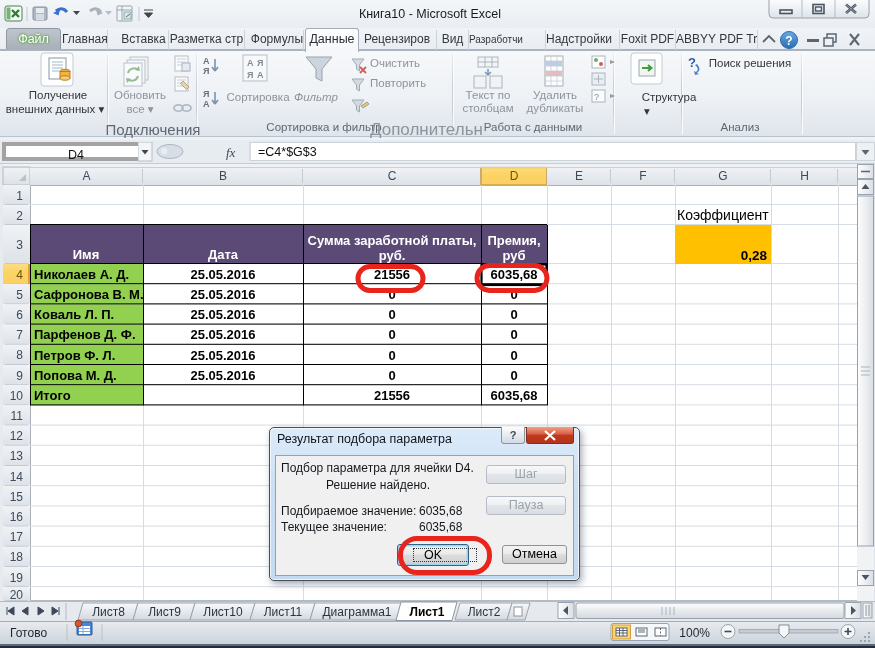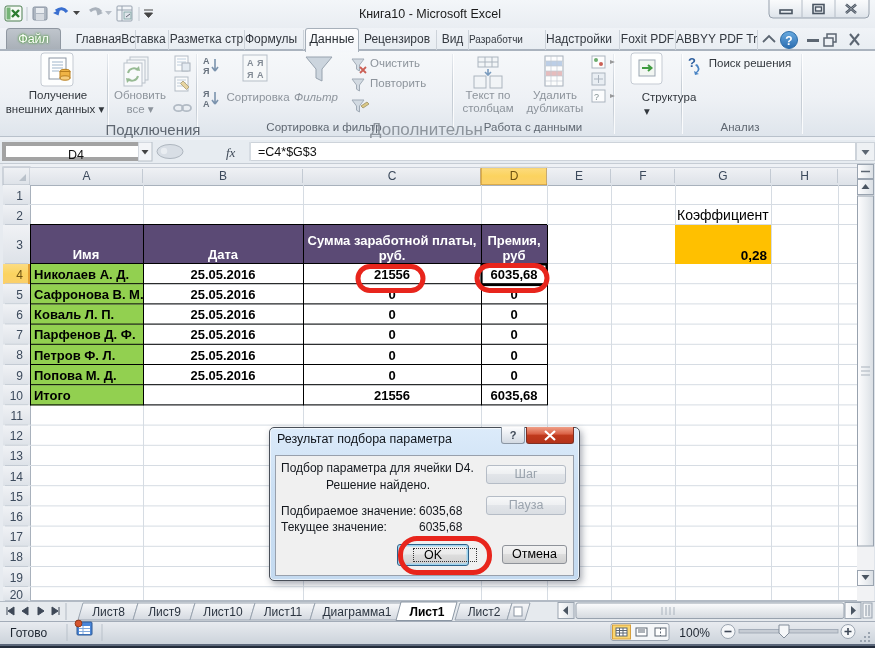--- a/index.html
+++ b/index.html
@@ -52,24 +52,24 @@
   <stop offset="0" stop-color="#ffffff"></stop>
         <stop offset="0.5" stop-color="#f0f3f6"></stop>
         <stop offset="1" stop-color="#dde3ea"></stop>
  </linearGradient>
  </defs>
 </svg>
 
 <div class="abs" style="left:0;top:28px;width:875px;height:23px;background:linear-gradient(#f0f3f7,#e8edf2);"></div>
 <div class="abs" style="left:0;top:49px;width:875px;height:2px;background:#aab3be;"></div>
 <div class="abs" style="left:6px;top:28px;width:55px;height:21px;background:linear-gradient(#bfc5cc,#a9b0b8);border:1px solid #8f97a1;border-bottom:none;border-radius:4px 4px 0 0;color:#ffffff;font-size:12.5px;text-align:center;line-height:20px;text-shadow:0 0 3px #4f9e39,0 0 2px #4f9e39;">Файл</div>
-<div class="abs" style="left:62px;top:30px;width:74px;height:20px;font-size:12px;color:#33383f;text-align:center;line-height:19px;border-right:1px solid #cdd3da;white-space:nowrap;overflow:hidden;">Главная</div>
+<div class="abs" style="left:62px;top:30px;width:46px;height:20px;font-size:12px;color:#33383f;text-align:center;line-height:19px;border-right:1px solid #cdd3da;white-space:nowrap;overflow:hidden;">Главная</div>
 <div class="abs" style="left:119px;top:30px;width:50px;height:20px;font-size:12px;color:#33383f;text-align:center;line-height:19px;border-right:1px solid #cdd3da;white-space:nowrap;overflow:hidden;">Вставка</div>
 <div class="abs" style="left:169px;top:30px;width:76px;height:20px;font-size:12px;color:#33383f;text-align:center;line-height:19px;border-right:1px solid #cdd3da;white-space:nowrap;overflow:hidden;">Разметка стр</div>
-<div class="abs" style="left:245px;top:30px;width:59px;height:20px;font-size:12px;color:#33383f;text-align:left;line-height:19px;border-right:1px solid #cdd3da;white-space:nowrap;overflow:hidden;">Формулы</div>
+<div class="abs" style="left:245px;top:30px;width:59px;height:20px;font-size:12px;color:#33383f;text-align:right;line-height:19px;border-right:1px solid #cdd3da;white-space:nowrap;overflow:hidden;">Формулы</div>
 <div class="abs" style="left:358px;top:30px;width:79px;height:20px;font-size:12px;color:#33383f;text-align:center;line-height:19px;border-right:1px solid #cdd3da;white-space:nowrap;overflow:hidden;">Рецензиров</div>
 <div class="abs" style="left:437px;top:30px;width:32px;height:20px;font-size:12px;color:#33383f;text-align:center;line-height:19px;border-right:1px solid #cdd3da;white-space:nowrap;overflow:hidden;">Вид</div>
 <div class="abs" style="left:469px;top:30px;width:77px;height:20px;font-size:10px;color:#33383f;line-height:19px;border-right:1px solid #cdd3da;white-space:nowrap;overflow:hidden;">Разработчи</div>
 <div class="abs" style="left:546px;top:30px;width:74px;height:20px;font-size:12px;color:#33383f;line-height:19px;border-right:1px solid #cdd3da;white-space:nowrap;overflow:hidden;">Надстройки</div>
 <div class="abs" style="left:620px;top:30px;width:56px;height:20px;font-size:12px;color:#33383f;text-align:center;line-height:19px;border-right:1px solid #cdd3da;white-space:nowrap;overflow:hidden;">Foxit PDF</div>
 <div class="abs" style="left:676px;top:30px;width:82px;height:20px;font-size:12px;color:#33383f;text-align:center;line-height:19px;border-right:1px solid #cdd3da;white-space:nowrap;overflow:hidden;">ABBYY PDF Tr</div>
 <div class="abs" style="left:305px;top:28px;width:54px;height:24px;background:linear-gradient(#fdfdfe,#f5f7fa);border:1px solid #a7b0ba;border-bottom:none;border-radius:3px 3px 0 0;z-index:3;font-size:12.5px;color:#2b3036;text-align:center;line-height:21px;">Данные</div>
 <svg class="abs" style="left:755px;top:30px;" width="120" height="20">
  <path d="M8 12 l6 -6 l6 6" fill="none" stroke="#5c6672" stroke-width="1.8"></path>
  <circle cx="34" cy="10" r="8.5" fill="url(#helpg)" stroke="#2d6da8"></circle>

